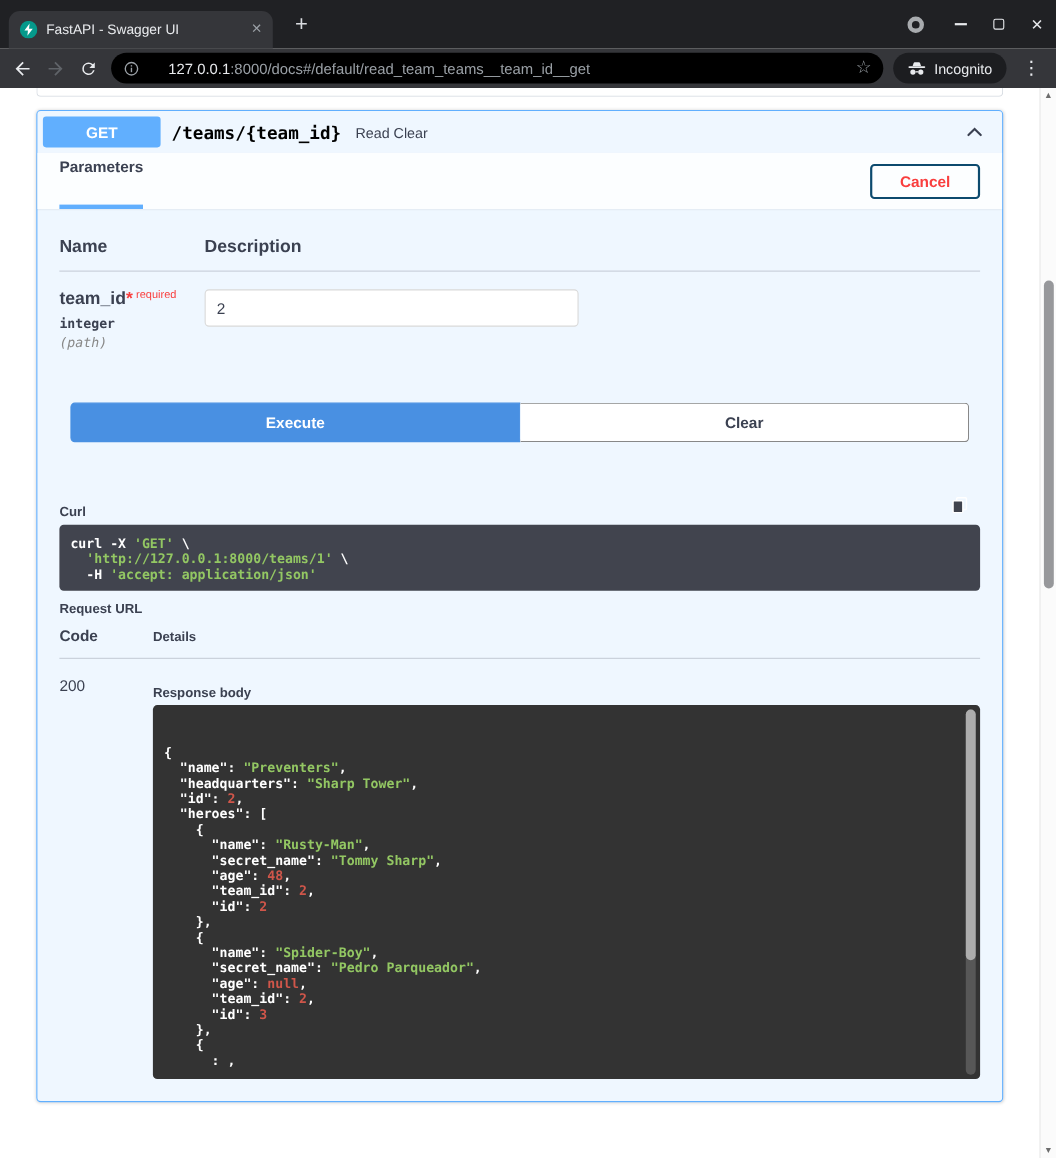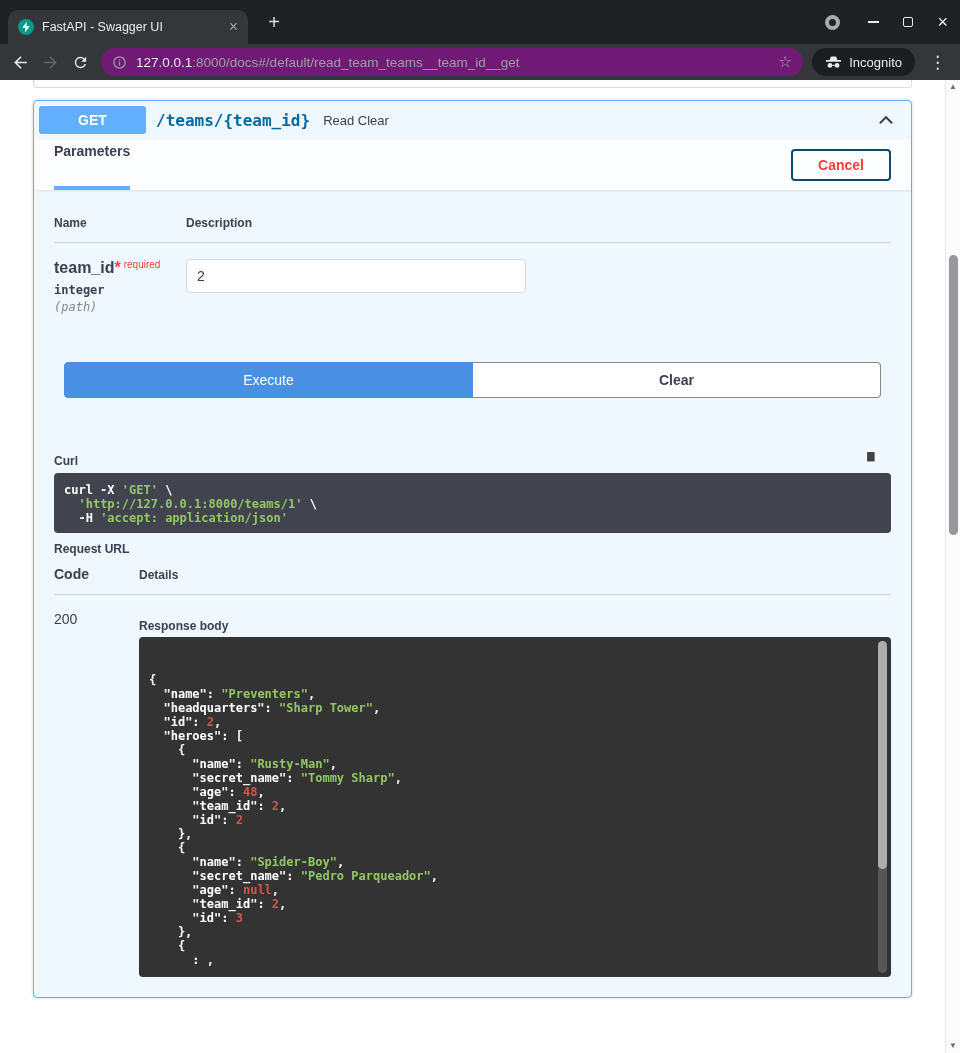--- a/index.html
+++ b/index.html
@@ -16,69 +16,69 @@
   .newtab { position:absolute; left:260px; top:11px; color:#dadce0; font-size:20px; width:28px;
     height:24px; text-align:center; line-height:22px; }
   .win-controls { position:absolute; right:12px; top:0; height:44px; display:flex; align-items:center; gap:24px; }
   .circle-badge { width:15px; height:15px; border-radius:50%; border:4px solid #a8abae; margin-right:4px; }
   .win-min { width:11px; height:2px; background:#e8eaed; }
   .win-max { width:10px; height:10px; border:1.6px solid #e8eaed; border-radius:2px; }
   .win-close { color:#e8eaed; font-size:18px; line-height:1; }
 
   .toolbar { height:36px; background:#35363a; display:flex; align-items:center; padding:0 6px; gap:2px; }
   .nav-icon { width:28px; height:28px; display:flex; align-items:center; justify-content:center; border-radius:50%; flex:0 0 auto; }
-  .url-bar { flex:1; height:28px; background:#701a75; border-radius:14px; display:flex; align-items:center;
-    padding:0 11px; gap:9px; margin:0 5px; min-width:0; }
+  .url-bar { flex:1; height:28px; background:#000000; border-radius:14px; display:flex; align-items:center;
+    padding:0 11px; gap:26px; margin:0 5px; min-width:0; }
   .url-text { flex:1; font-size:13.5px; color:#9aa0a6; white-space:nowrap; overflow:hidden; }
   .url-host { color:#e8eaed; }
   .star { color:#9aa0a6; font-size:16px; line-height:1; }
   .incognito-badge { height:28px; border-radius:14px; background:#1c1d20; display:flex; align-items:center;
     gap:7px; padding:0 13px; color:#e8eaed; font-size:13px; margin:0 4px 0 2px; flex:0 0 auto; }
   .menu-dots { color:#e8eaed; font-size:17px; padding:0 8px; }
 
   
   .content { position:relative; height:973px; background:#fff; padding-right:15px; overflow:hidden; }
   .prev-edge { height:8px; margin:0 33px; background:#fff; border:1px solid #d8dde3; border-top:none;
     border-radius:0 0 4px 4px; }
 
   .opblock { margin:12px 33px 0; border:1px solid #61affe; border-radius:4px;
     background:rgba(97,175,254,.1); box-shadow:0 0 3px rgba(0,0,0,.19); }
   .opblock-summary { display:flex; align-items:center; padding:5px; }
   .method-badge { width:107px; text-align:center; padding:6px 0; background:#61affe; color:#fff;
     font-weight:bold; font-size:14px; border-radius:3px; }
   .op-path { font-family:"DejaVu Sans Mono","Liberation Mono",monospace; font-weight:bold; font-size:16px;
-    color:#0369a1; margin-left:10px; }
+    color:#000000; margin-left:10px; }
   .op-summary-text { font-size:13px; color:#3b4151; margin-left:13px; }
   .chevron { margin-left:auto; padding:4px 12px; display:flex; }
 
   .section-header { display:flex; align-items:center; height:51px; padding:0 20px;
     background:rgba(255,255,255,.8); box-shadow:0 1px 2px rgba(0,0,0,.1); }
   .tab-item { font-size:14px; font-weight:bold; color:#3b4151; height:100%; display:flex;
     align-items:flex-start; border-bottom:4px solid #61affe; padding-top:4px; }
   .sec-title { font-size:14px; font-weight:bold; color:#3b4151; }
   .cancel-btn { margin-left:auto; border:2px solid #0c4a6e; color:#f93e3e; background:transparent;
     border-radius:4px; padding:6px 25px; font-size:14px; font-weight:bold; font-family:inherit; }
 
   .params-body { padding:0 20px; }
   .thead { display:grid; grid-template-columns:132px 1fr; padding:26px 0 12px;
     border-bottom:1px solid rgba(59,65,81,.2); }
-  .th { font-size:12px; font-weight:bold; color:#3b4151; }
+  .th { font-size:16px; font-weight:bold; color:#3b4151; }
   .prow { display:grid; grid-template-columns:132px 1fr; padding-top:16px; }
   .pname { font-size:16px; font-weight:bold; color:#3b4151; }
   .preq-star { color:#f93e3e; }
   .preq { font-size:10px; color:#f93e3e; position:relative; top:-5px; margin-left:3px; font-weight:normal; }
   .ptype { font-family:"DejaVu Sans Mono","Liberation Mono",monospace; font-size:12px; font-weight:bold;
     color:#3b4151; margin-top:6px; }
   .pin { font-family:"DejaVu Sans Mono","Liberation Mono",monospace; font-size:12px; font-style:italic;
     color:#888; margin-top:3px; }
   .pinput { width:340px; height:34px; border:1px solid #d9d9d9; border-radius:4px; padding:0 10px;
     font-size:14px; color:#3b4151; font-family:inherit; background:#fff; }
 
   .execute-row { display:flex; margin:48px 10px 26px; }
-  .btn-execute { flex:1; background:#4990e2; border:1px solid #4990e2; color:#fff; font-weight:normal;
+  .btn-execute { flex:1; background:#4990e2; border:1px solid #4990e2; color:#fff; font-weight:bold;
     font-size:14px; padding:9px 0; border-radius:4px 0 0 4px; font-family:inherit; }
   .btn-clear { flex:1; background:#fff; border:1px solid #888; border-left:none; color:#3b4151;
     font-weight:bold; font-size:14px; border-radius:0 4px 4px 0; font-family:inherit; }
 
   .responses-body { padding:8px 20px 20px; }
   .small-label { font-size:12px; font-weight:bold; color:#3b4151; }
   .curl-label { margin-top:22px; }
   .code-block { background:#41444e; border-radius:4px; padding:10px; white-space:pre; overflow:hidden;
     font-family:"DejaVu Sans Mono","Liberation Mono",monospace; font-size:12px; font-weight:bold;
     line-height:14px; color:#fff; }

